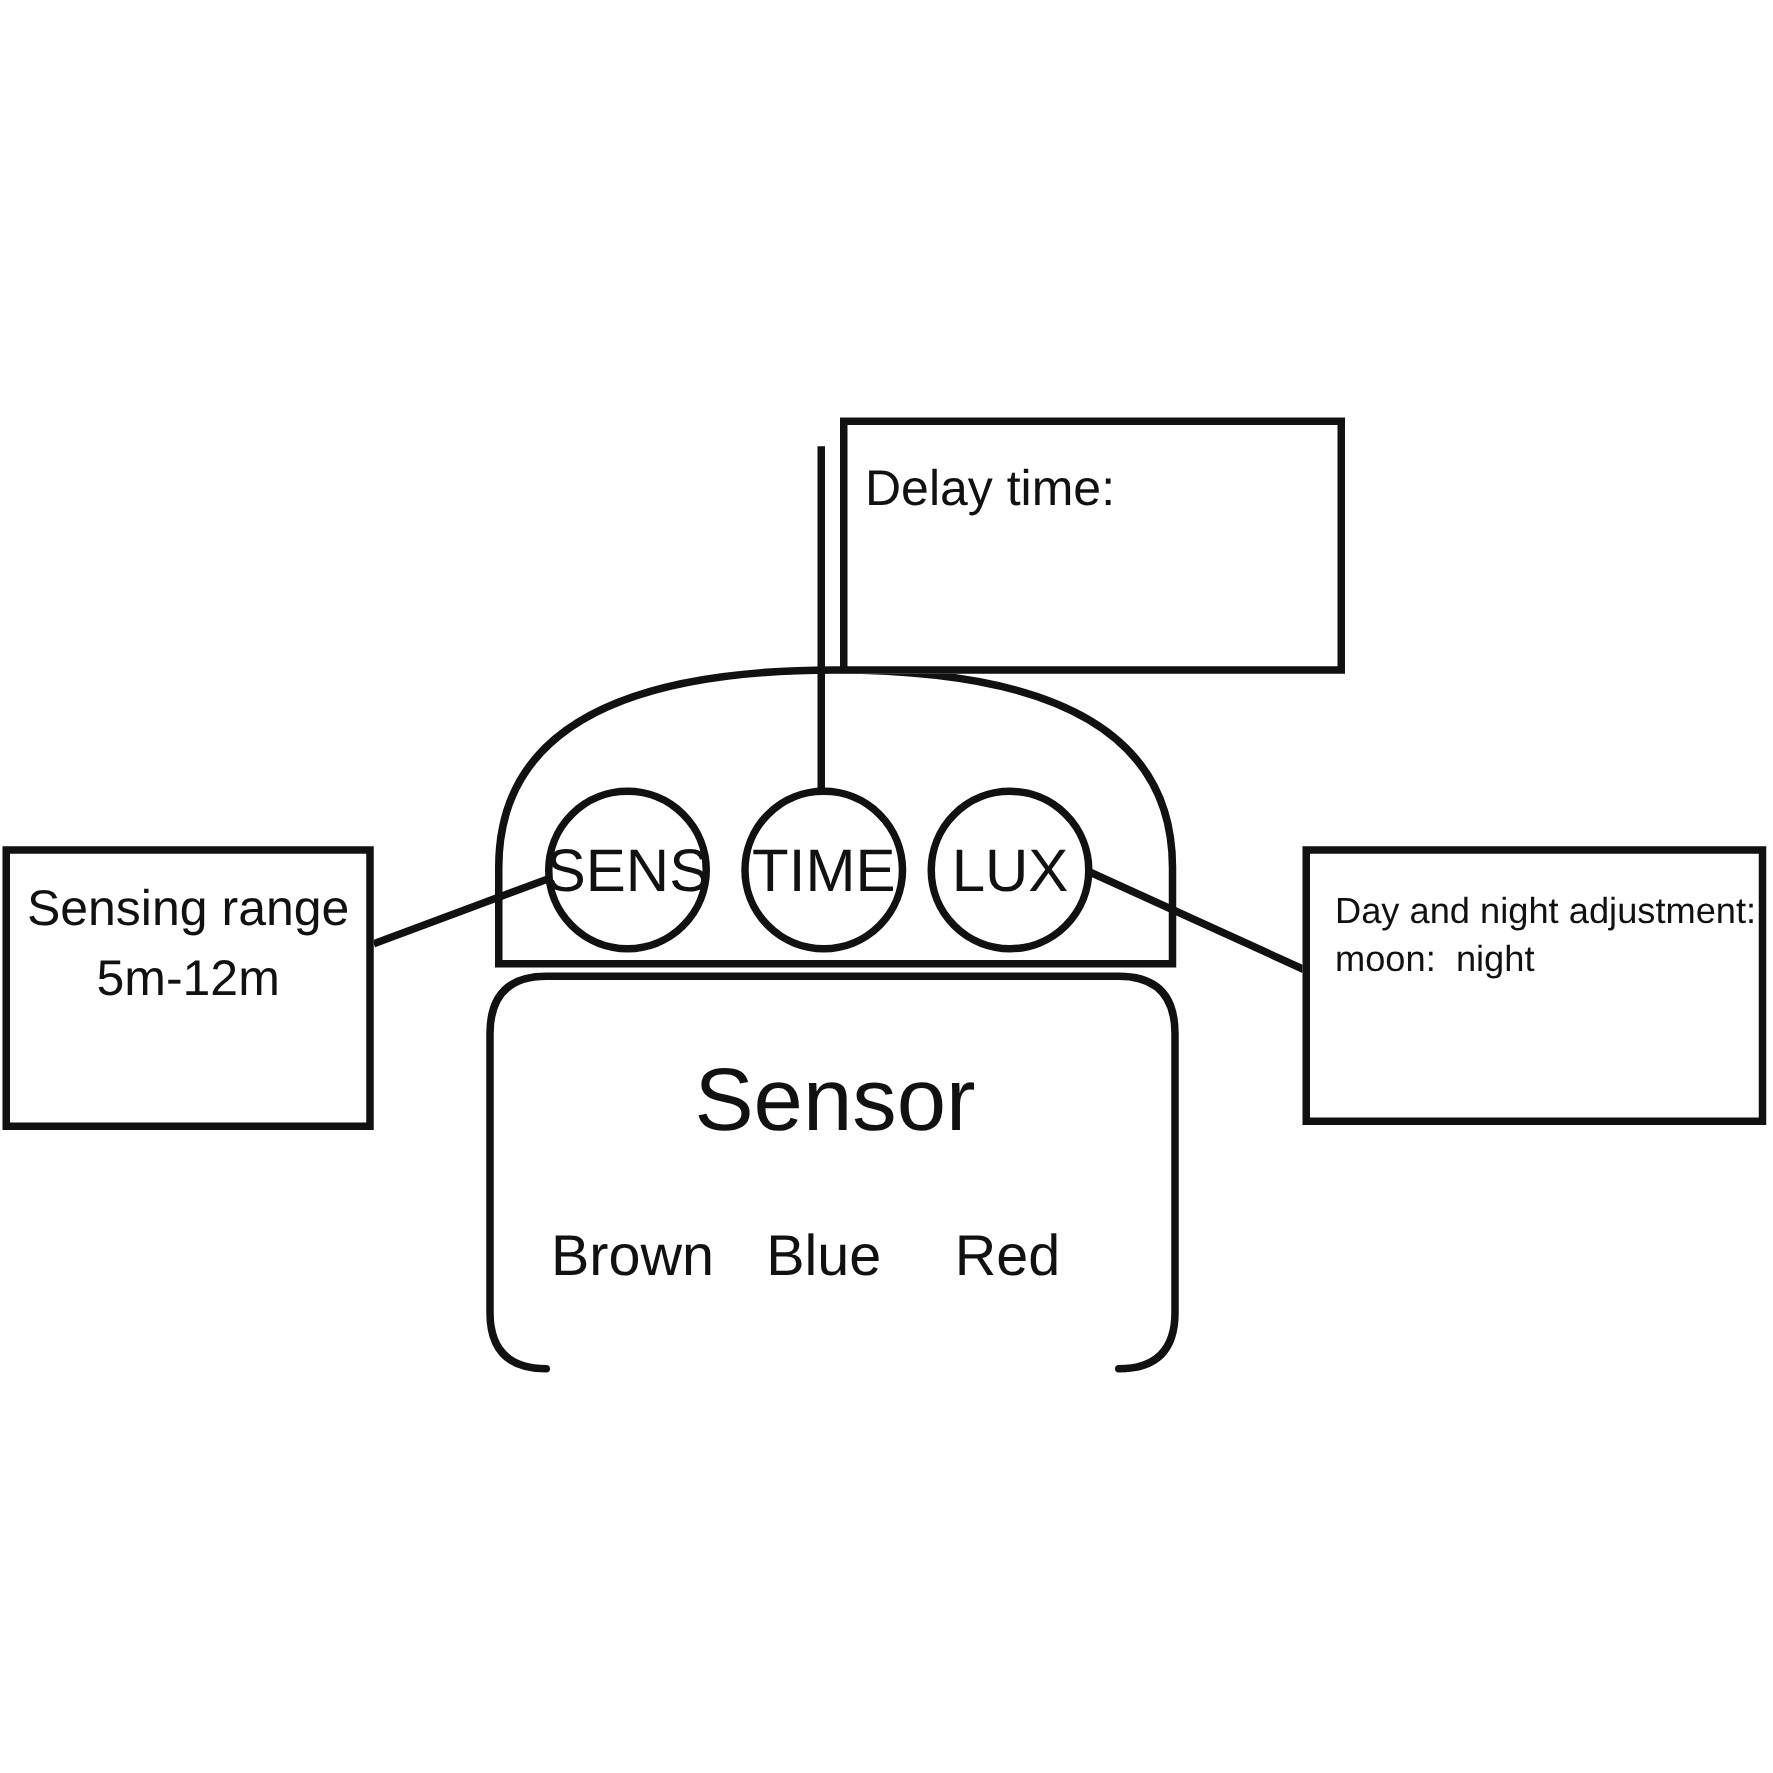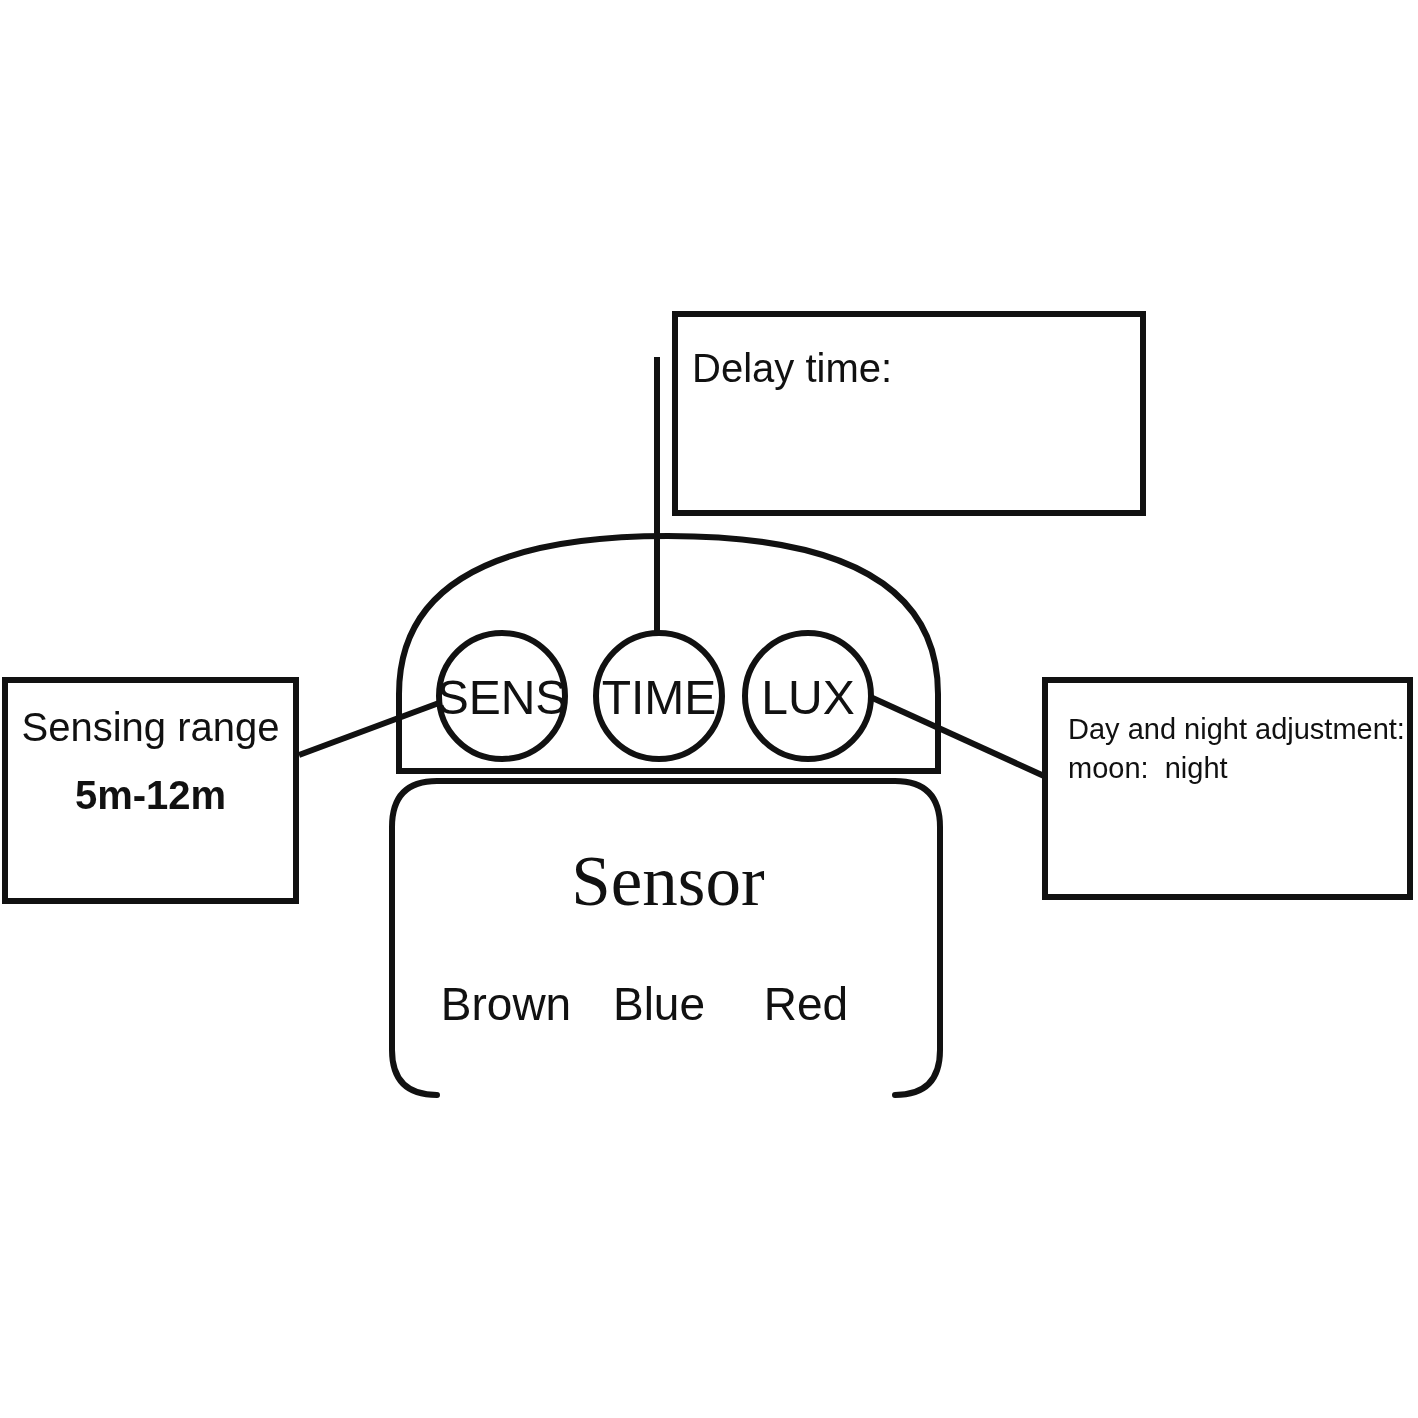--- a/index.html
+++ b/index.html
@@ -19,33 +19,33 @@
   }
   .callout {
     position: absolute;
     box-sizing: border-box;
     border: 6px solid #111111;
     background: #ffffff;
   }
   .callout .t-line { white-space: pre; }
 
   .callout.delay {
-    left: 672px; top: 311px;
-    width: 474px; height: 205px;
+    left: 672px; top: 334px;
+    width: 404px; height: 205px;
     padding: 26px 0 16px 14px;
     font-size: 40px; line-height: 50px;
   }
   .callout.sensing {
     left: 2px; top: 677px;
     width: 297px; height: 227px;
     padding-top: 19px;
     text-align: center;
     font-size: 40px; line-height: 50px;
   }
-  .callout.sensing .t-line2 { margin-top: 18px; font-weight: bold; }
+  .callout.sensing .t-line2 { margin-top: 6px; }
   .callout.daynight {
     left: 1042px; top: 677px;
     width: 371px; height: 223px;
     padding: 27px 0 0 20px;
     font-size: 29px; line-height: 39px;
   }
 
   .knob-label {
     position: absolute;
     top: 676px;
@@ -60,21 +60,20 @@
   .knob-label.lux  { left: 738px; }
 
   .device-title {
     position: absolute;
     left: 468px; top: 842px;
     width: 400px;
     text-align: center;
     font-size: 71px;
     line-height: 78px;
     white-space: pre;
-    font-family: Liberation Serif, serif;
   }
   .wire-label {
     position: absolute;
     top: 982px;
     width: 160px;
     text-align: center;
     font-size: 46px;
     line-height: 44px;
     white-space: pre;
   }

